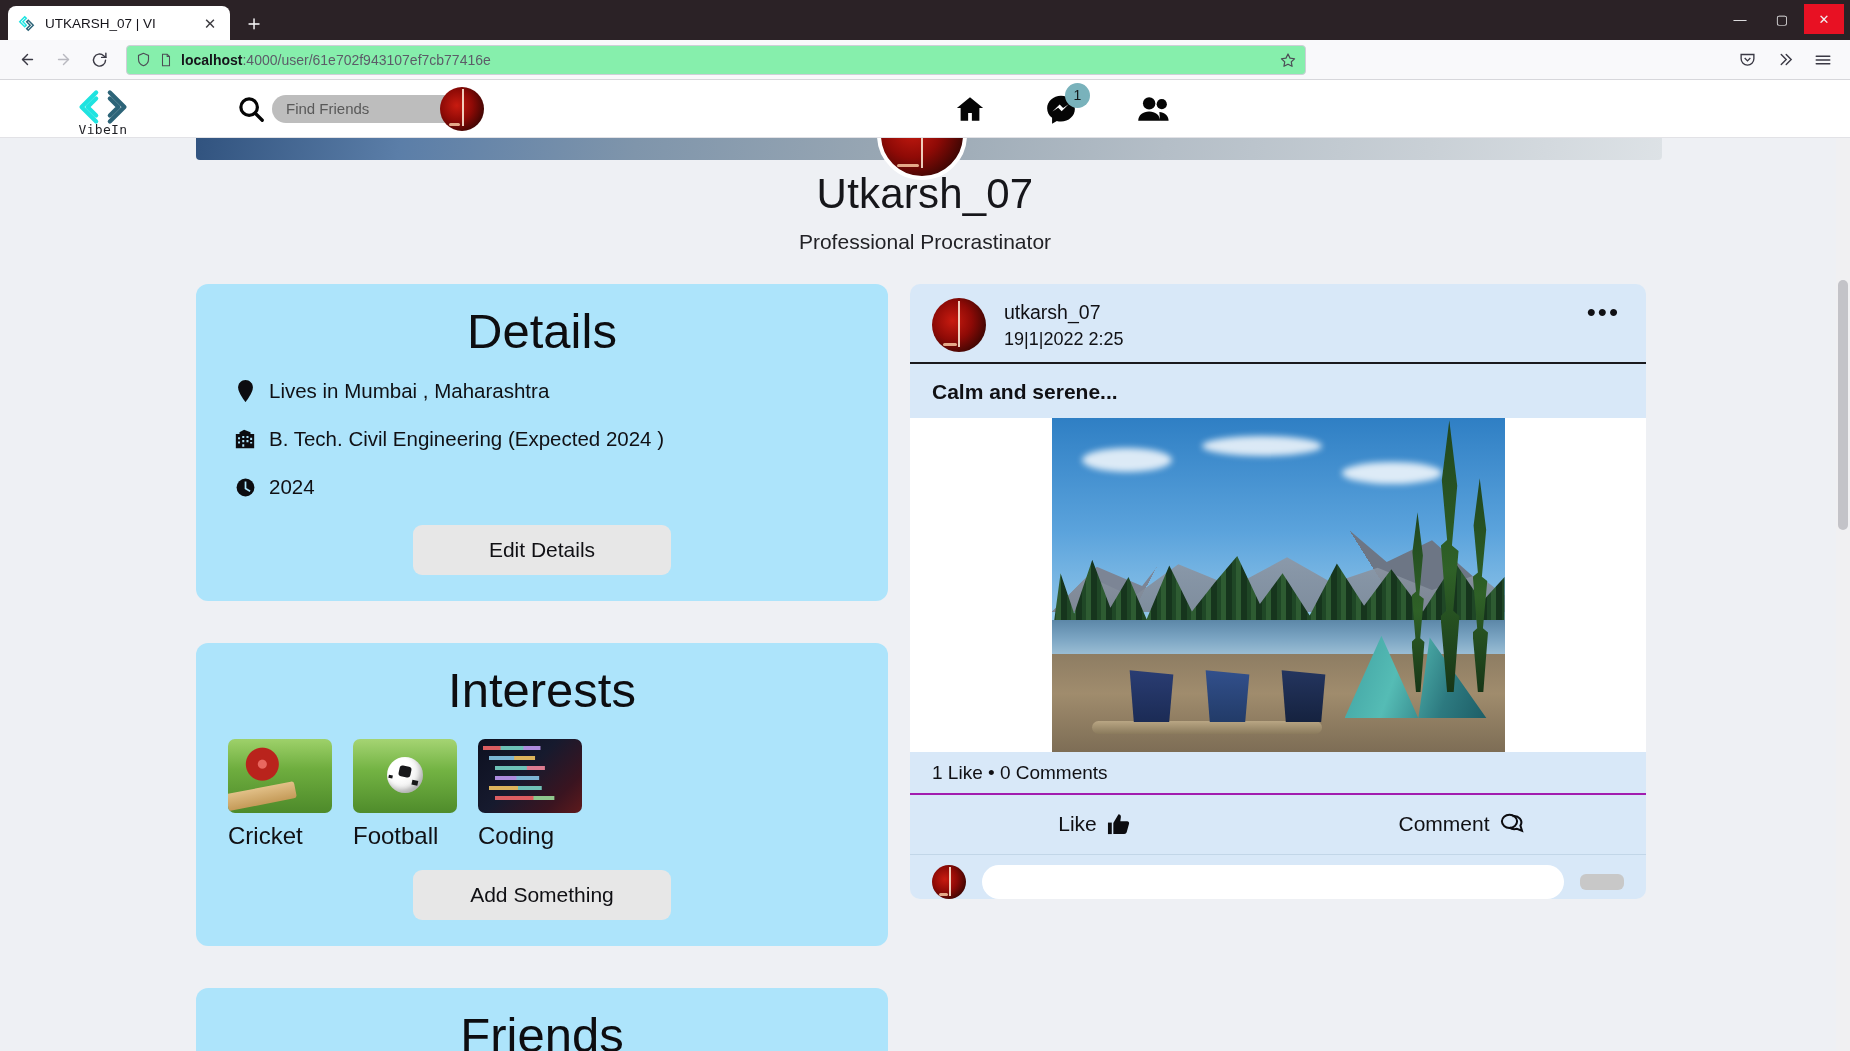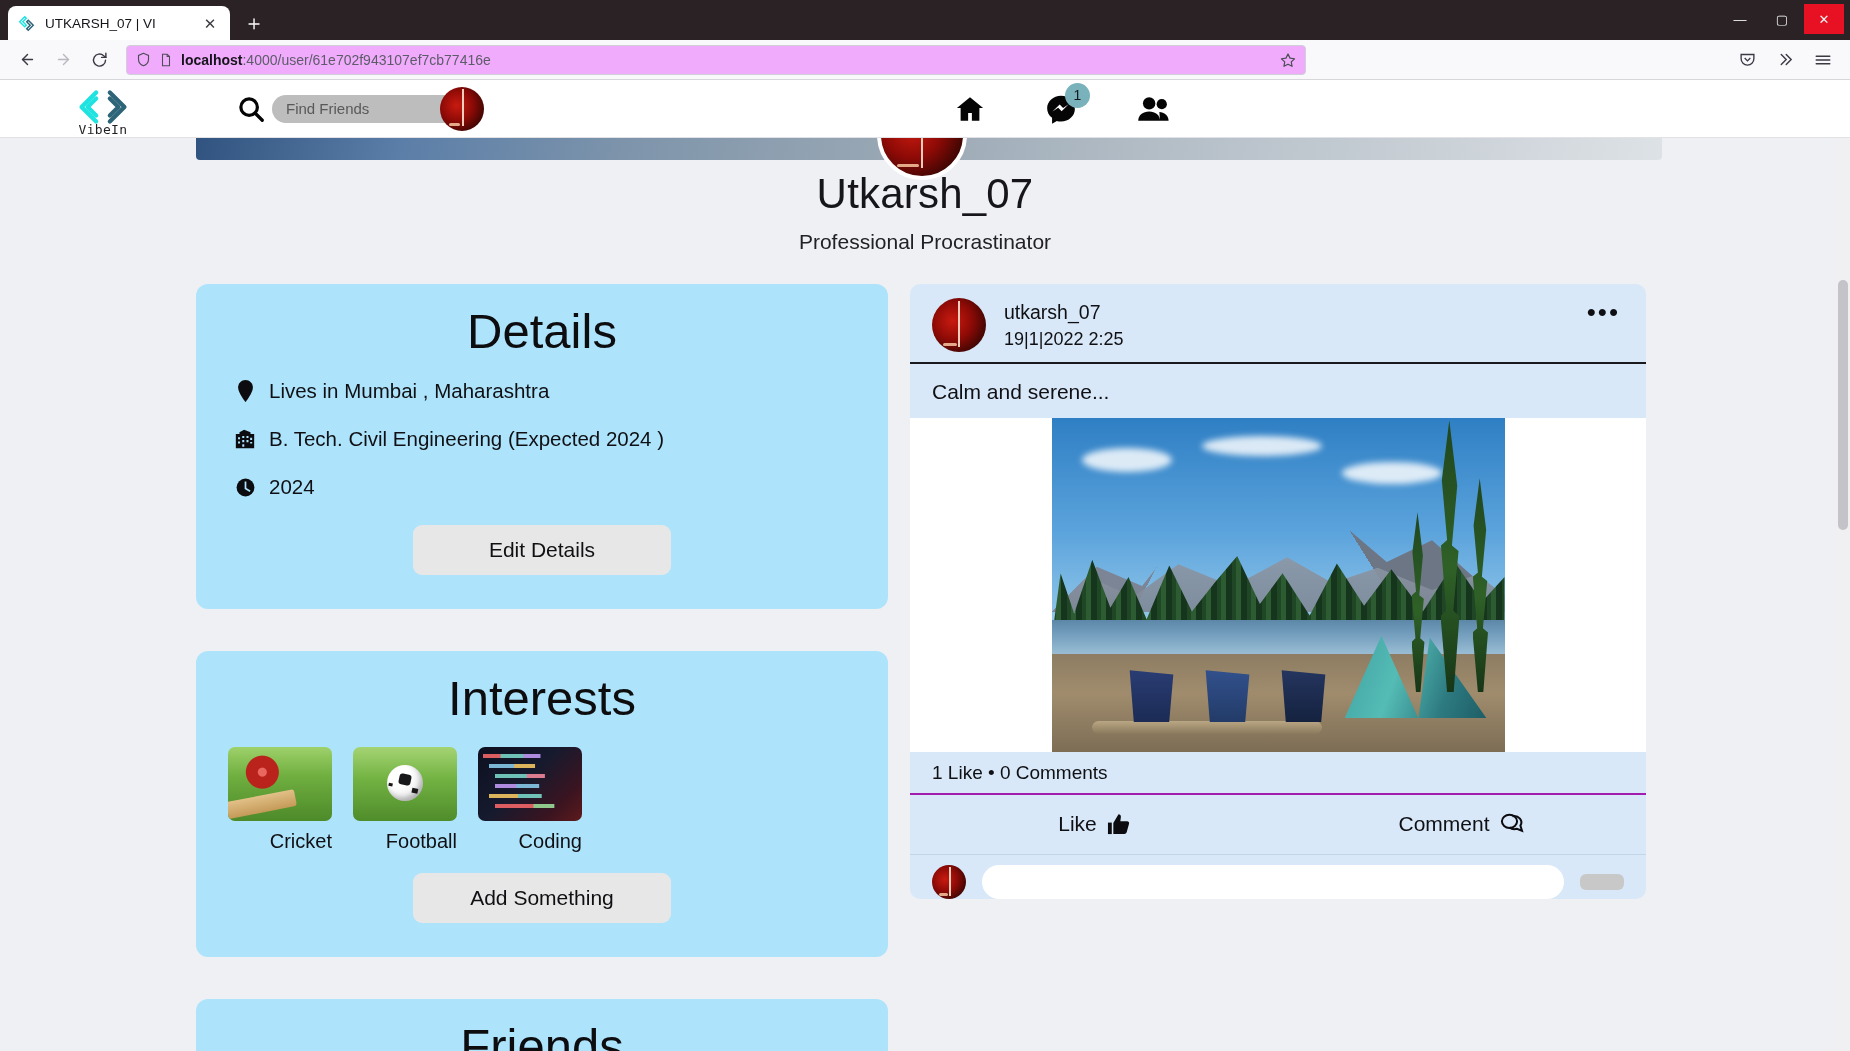--- a/index.html
+++ b/index.html
@@ -51,21 +51,21 @@
     align-items: center; padding: 0 10px; gap: 2px;
     border-bottom: 1px solid #d7d7db;
   }
   .nav-btn {
     width: 34px; height: 32px; display: flex; align-items: center;
     justify-content: center; color: #3a3944;
   }
   .nav-btn.disabled { color: #b9b9c0; }
   .urlbar {
     flex: 1; height: 30px; margin: 0 8px;
-    background: #f0abfc; border: 1px solid #cfcfd8; border-radius: 4px;
+    background: #86efac; border: 1px solid #cfcfd8; border-radius: 4px;
     display: flex; align-items: center; padding: 0 9px; gap: 8px;
     max-width: 1180px;
   }
   .url-text { font-size: 14px; color: #5c5c68; white-space: nowrap; }
   .url-text b { color: #15141a; font-weight: 700; }
   .url-star { margin-left: auto; color: #4c4c55; }
   .nav-right { display: flex; align-items: center; gap: 4px; margin-left: auto; }
 
   
   .app-header {
@@ -156,21 +156,21 @@
     text-align: center; font-size: 49px; color: #0d0d10;
     font-weight: 400; line-height: 1.05; margin-bottom: 22px;
   }
   .detail-row {
     display: flex; align-items: center; gap: 13px;
     font-size: 20.5px; color: #101014; margin: 0 0 24px 14px;
   }
   .detail-row:last-of-type { margin-bottom: 26px; }
   .detail-icon { width: 22px; display: flex; justify-content: center; }
   .pill-btn {
-    display: block; margin: 8px auto; background: #e7e7e7;
+    display: block; margin: 0 auto; background: #e7e7e7;
     border: none; border-radius: 9px; padding: 13px 36px;
     font-size: 21px; color: #101014; font-family: inherit; cursor: pointer;
     min-width: 258px;
   }
 
   .interest-grid { display: flex; gap: 21px; margin: 0 0 20px 8px; }
   .interest { width: 104px; }
   .interest-thumb {
     width: 104px; height: 74px; border-radius: 7px; overflow: hidden;
     position: relative;
@@ -208,21 +208,21 @@
     background:
       linear-gradient(90deg,#ff6b6b 0 18%, #7ee0d0 19% 42%, #c9a0ff 43% 60%, rgba(0,0,0,0) 61%) 0 2px/100% 4px no-repeat,
       linear-gradient(90deg,#8fd3f4 0 26%, #ffd166 27% 48%, rgba(0,0,0,0) 49%) 6px 12px/100% 4px no-repeat,
       linear-gradient(90deg,#7ee0d0 0 33%, #ff8fa3 34% 52%, rgba(0,0,0,0) 53%) 12px 22px/100% 4px no-repeat,
       linear-gradient(90deg,#c9a0ff 0 22%, #8fd3f4 23% 46%, rgba(0,0,0,0) 47%) 12px 32px/100% 4px no-repeat,
       linear-gradient(90deg,#ffd166 0 30%, #7ee0d0 31% 55%, rgba(0,0,0,0) 56%) 6px 42px/100% 4px no-repeat,
       linear-gradient(90deg,#ff6b6b 0 40%, #a0e7a0 41% 62%, rgba(0,0,0,0) 63%) 12px 52px/100% 4px no-repeat;
     opacity: .85;
   }
   .interest-label {
-    text-align: right; font-size: 20px; color: #101014; margin-top: 9px;
+    text-align: left; font-size: 24px; color: #101014; margin-top: 9px;
   }
 
   
   .share-card {
     background: #c4dbef; border-radius: 12px; padding: 20px 24px;
     display: flex; align-items: center; gap: 22px; margin-bottom: 22px;
   }
   .share-input {
     flex: 1; height: 44px; background: #ffffff; border: none;
     border-radius: 22px; padding: 0 22px; font-size: 20px;
@@ -234,21 +234,21 @@
   .post-head {
     display: flex; align-items: center; gap: 18px; padding: 14px 22px 10px;
     border-bottom: 2px solid #1a1a1e; position: relative;
   }
   .post-user { font-size: 19.5px; color: #101014; line-height: 1.45; }
   .post-time { font-size: 18px; color: #101014; line-height: 1.45; }
   .post-menu {
     position: absolute; right: 26px; top: 28px;
     letter-spacing: 2px; font-size: 26px; color: #101014; line-height: 0;
   }
-  .post-caption { font-size: 21px; color: #101014; padding: 16px 22px 14px; }
+  .post-caption { font-size: 21px; color: #101014; padding: 16px 22px 14px; font-weight: bold; }
   .post-photo {
     width: 100%; height: 334px; background: #ffffff;
     display: flex; align-items: center; justify-content: center;
   }
   .photo-art {
     width: 453px; height: 334px; position: relative; overflow: hidden;
   }
   .photo-sky {
     position: absolute; inset: 0;
     background: linear-gradient(180deg,#2f7fc4 0%,#5ba3dc 34%,#8cc3e8 58%,#bcdcee 74%,#d8e9f2 100%);

